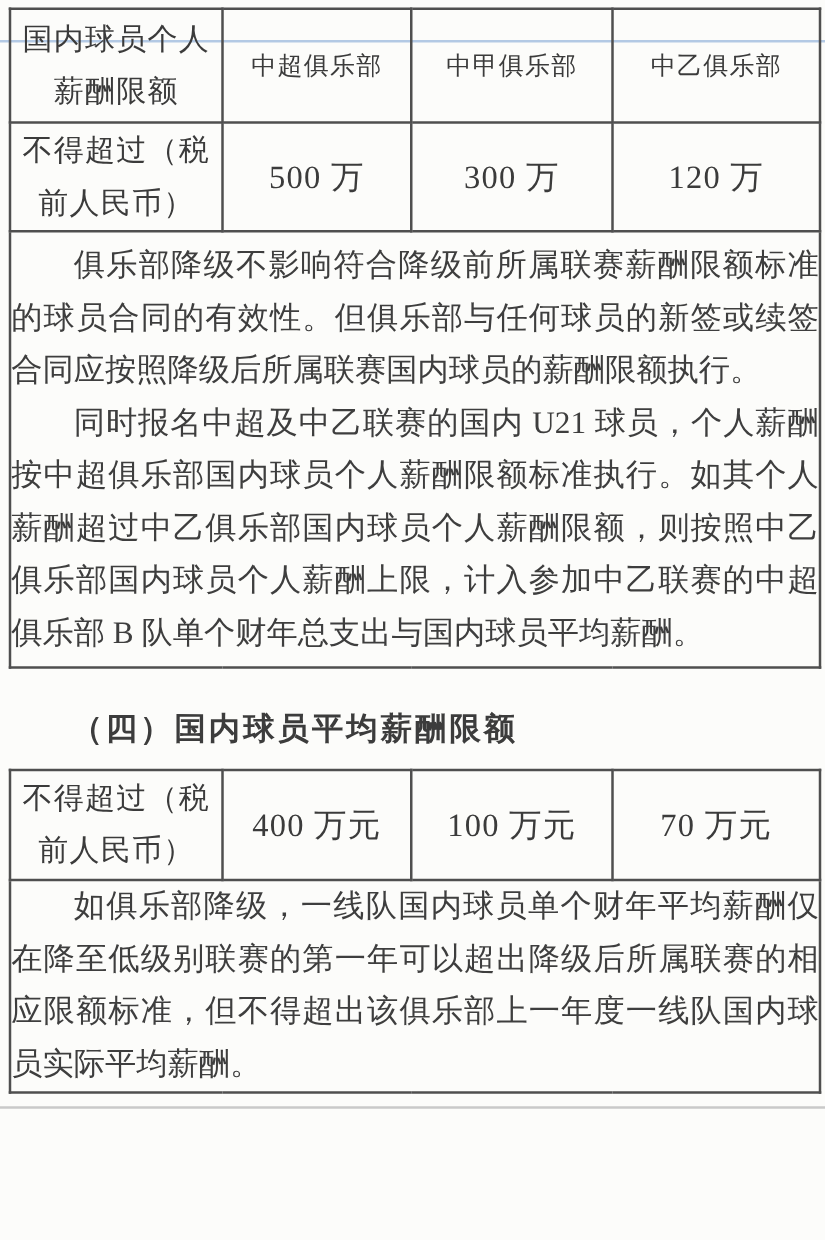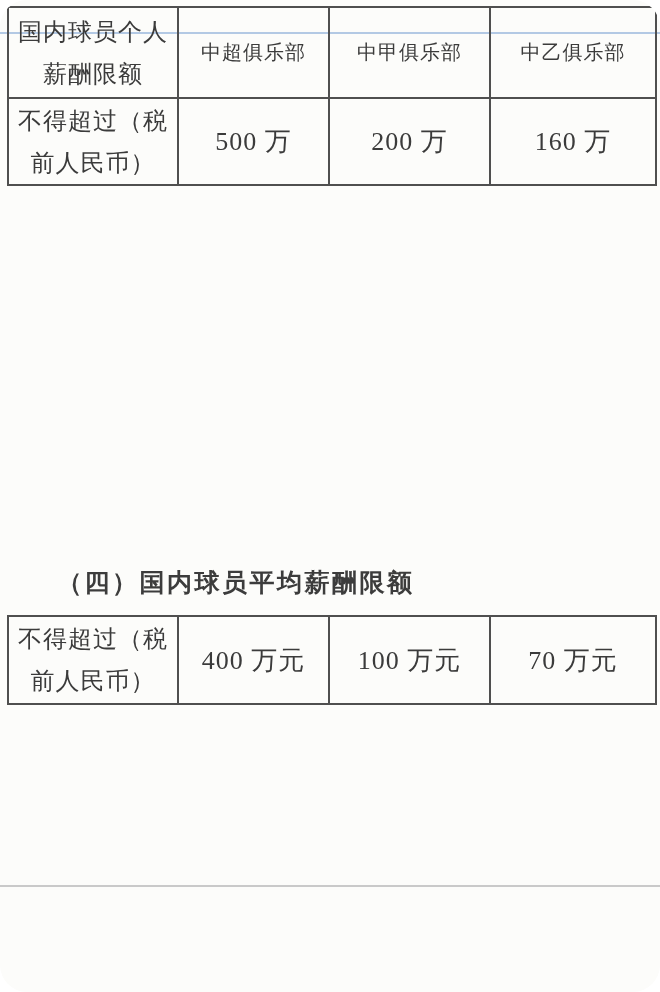--- a/index.html
+++ b/index.html
@@ -3,21 +3,20 @@
 <meta charset="utf-8">
 <style>
   html,body{margin:0;padding:0;}
   .page{
     position:relative;
     width:660px;height:992px;
     background:#fcfcfa;
     overflow:hidden;
     font-family:"Liberation Serif","DejaVu Serif",serif;
     color:#3b3b3b;
-    border-radius:27px;
   }
   
   .scan-line{position:absolute;left:0;width:660px;height:2px;z-index:0;}
   .scan-line.blue{top:32px;}
   .scan-line.gray{top:885px;}
 
   table.doc{
     position:absolute;left:7px;width:648px;
     border-collapse:collapse;table-layout:fixed;
     z-index:1;background:transparent;
@@ -84,22 +83,28 @@
         <td class="club">中超俱乐部</td>
         <td class="club">中甲俱乐部</td>
         <td class="club">中乙俱乐部</td>
       </tr>
       <tr class="val1">
         <td class="label">
           <div>不得超过（税</div>
           <div>前人民币）</div>
         </td>
         <td class="value">500 万</td>
-        <td class="value">200 万</td>
-        <td class="value">160 万</td>
+        <td class="value">300 万</td>
+        <td class="value">120 万</td>
+      </tr>
+      <tr>
+        <td class="paracell paracell1" colspan="4">
+          <p>俱乐部降级不影响符合降级前所属联赛薪酬限额标准的球员合同的有效性。但俱乐部与任何球员的新签或续签合同应按照降级后所属联赛国内球员的薪酬限额执行。</p>
+          <p>同时报名中超及中乙联赛的国内 U21 球员，个人薪酬按中超俱乐部国内球员个人薪酬限额标准执行。如其个人薪酬超过中乙俱乐部国内球员个人薪酬限额，则按照中乙俱乐部国内球员个人薪酬上限，计入参加中乙联赛的中超俱乐部 B 队单个财年总支出与国内球员平均薪酬。</p>
+        </td>
       </tr>
     </tbody>
   </table>
 
   <div class="section-heading">（四）国内球员平均薪酬限额</div>
 
   <table class="doc t2">
     <colgroup>
       <col style="width:170px">
         <col style="width:151px">
@@ -109,16 +114,21 @@
     <tbody>
       <tr class="val2">
         <td class="label">
           <div>不得超过（税</div>
           <div>前人民币）</div>
         </td>
         <td class="value">400 万元</td>
         <td class="value">100 万元</td>
         <td class="value">70 万元</td>
       </tr>
+      <tr>
+        <td class="paracell paracell2" colspan="4">
+          <p>如俱乐部降级，一线队国内球员单个财年平均薪酬仅在降至低级别联赛的第一年可以超出降级后所属联赛的相应限额标准，但不得超出该俱乐部上一年度一线队国内球员实际平均薪酬。</p>
+        </td>
+      </tr>
     </tbody>
   </table>
 
 </div>
 
 </body></html>

